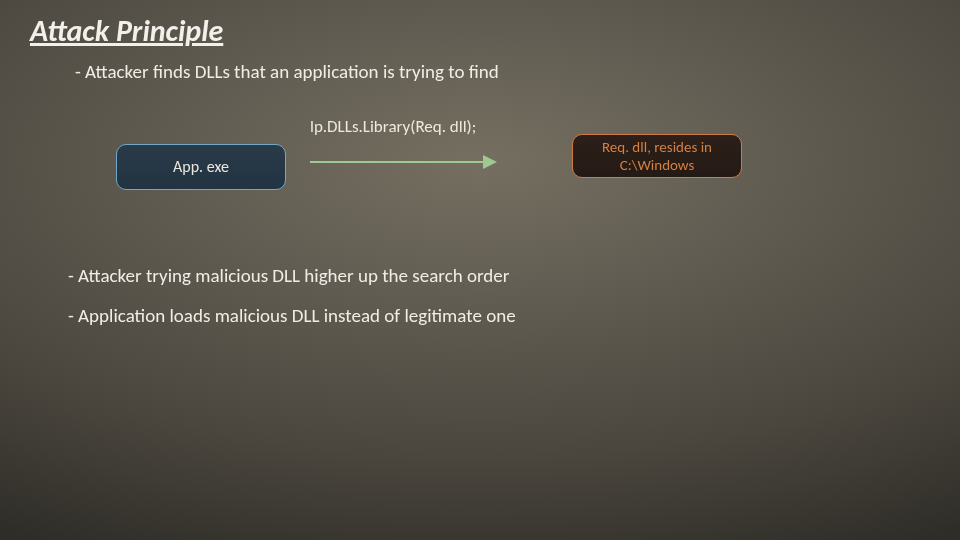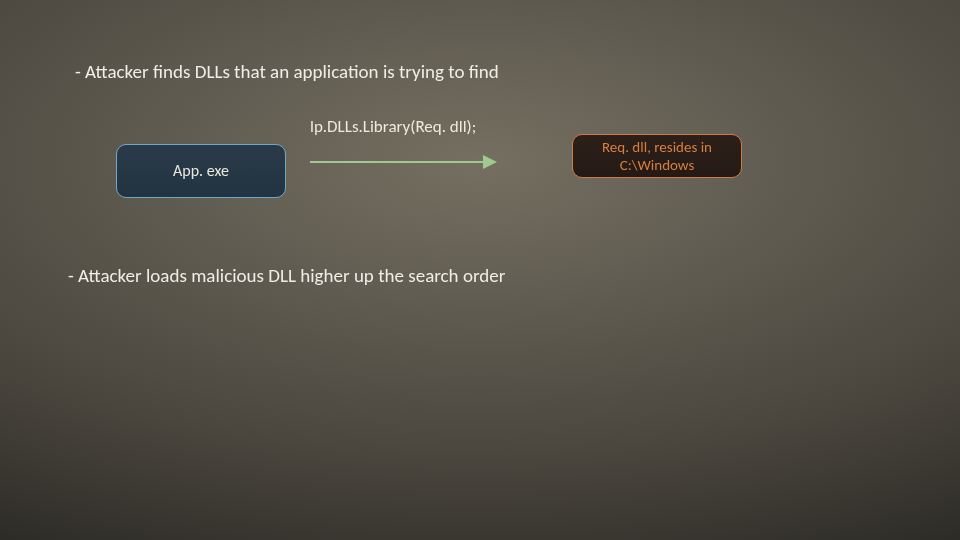--- a/index.html
+++ b/index.html
@@ -33,21 +33,21 @@
     color: #efede6;
     font-weight: 400;
   }
   .b1 { top: 60px; left: 75px; }
   .b2 { top: 264px; left: 68px; }
   .b3 { top: 304px; left: 68px; }
 
   .node {
     position: absolute;
     width: 170px;
-    height: 54px;
+    height: 46px;
     border-radius: 10px;
     display: flex;
     align-items: center;
     justify-content: center;
     text-align: center;
     font-size: 16px;
     box-sizing: border-box;
     line-height: 1.2;
   }
   .node-left {
@@ -100,33 +100,35 @@
     border-left: 14px solid #9fc98f;
     border-top: 7px solid transparent;
     border-bottom: 7px solid transparent;
   }
 </style>
 </head>
 <body>
 
 <div class="slide">
 
+  <div class="title">Attack Principle</div>
 
   <div class="bullet b1">- Attacker finds DLLs that an application is trying to find</div>
 
   <div class="node node-left">
     <span>App. exe</span>
   </div>
 
   <div class="call-label">lp.DLLs.Library(Req. dll);</div>
 
   <div class="arrow-wrap">
     <div class="arrow-line"></div>
     <div class="arrow-head"></div>
   </div>
 
   <div class="node node-right">
     <span>Req. dll, resides in C:\Windows</span>
   </div>
 
-  <div class="bullet b2">- Attacker loads malicious DLL higher up the search order</div>
+  <div class="bullet b2">- Attacker trying malicious DLL higher up the search order</div>
+  <div class="bullet b3">- Application loads malicious DLL instead of legitimate one</div>
 
 </div>
 
 </body></html>

